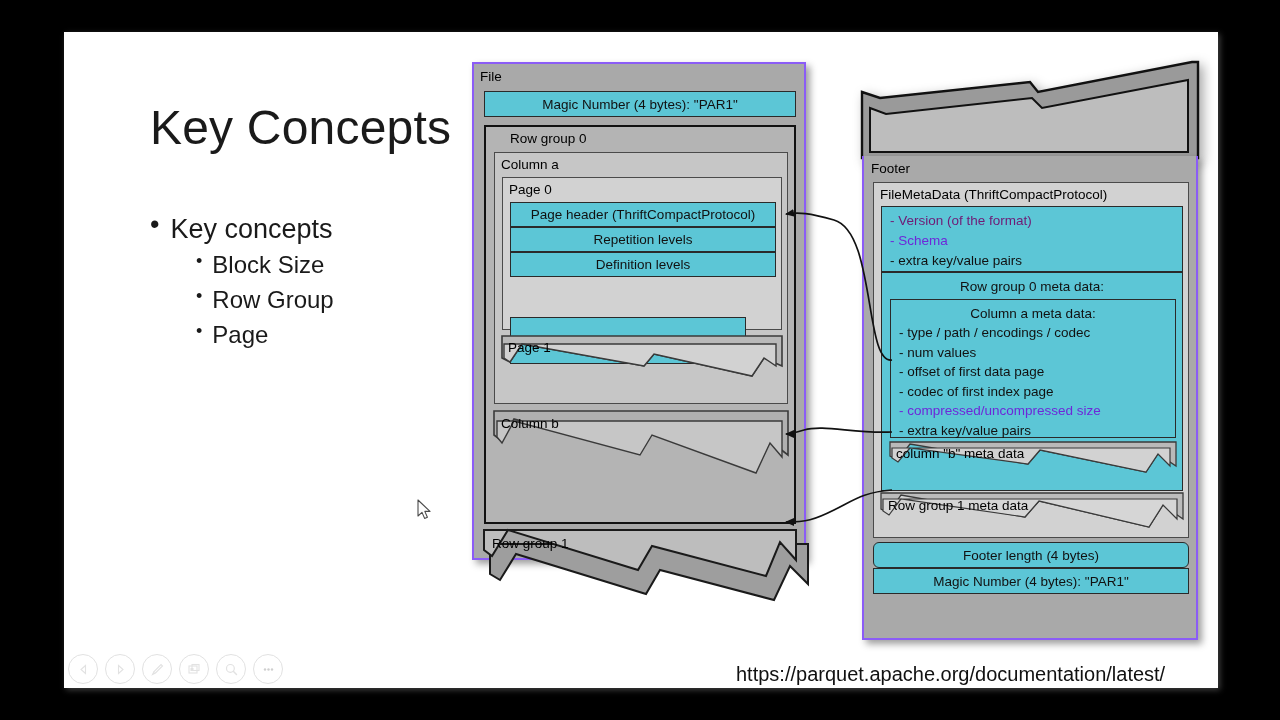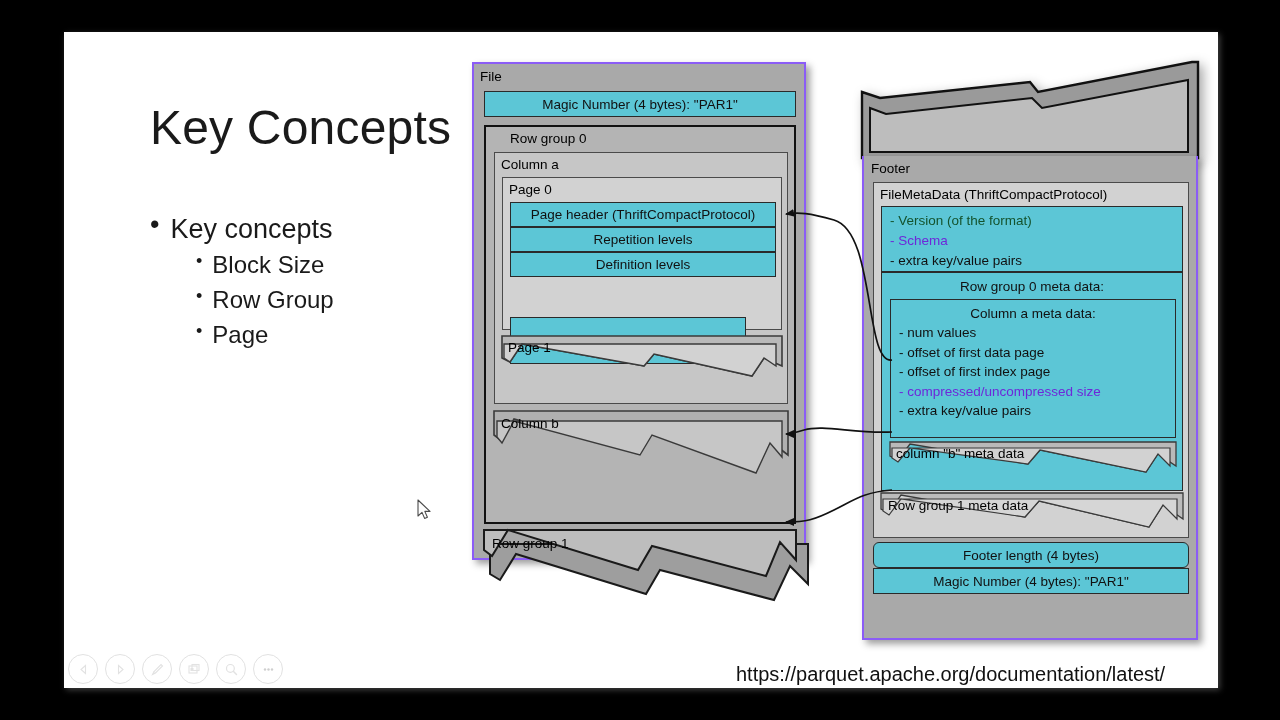--- a/index.html
+++ b/index.html
@@ -150,34 +150,35 @@
       </svg>
 
       <div class="dgm g-file shadow" style="left:0px;top:94px;width:336px;height:484px;border-top:none;">
 
         <div class="lbl" style="left:7px;top:5px;">Footer</div>
 
         <div class="dgm g-page" style="left:9px;top:26px;width:316px;height:356px;">
           <div class="lbl" style="left:6px;top:4px;">FileMetaData (ThriftCompactProtocol)</div>
 
           <div class="dgm cyan" style="left:7px;top:23px;width:302px;height:66px;padding:4px 0 0 8px;">
-            <div style="font-size:13.5px;line-height:1.48;color:#14532d;">- Version (of the format)</div>
+            <div style="font-size:13.5px;line-height:1.48;color:#701a75;">- Version (of the format)</div>
             <div style="font-size:13.5px;line-height:1.48;color:#6d28d9;">- Schema</div>
             <div style="font-size:13.5px;line-height:1.48;color:#111;">- extra key/value pairs</div>
           </div>
 
           <div class="dgm cyan" style="left:7px;top:89px;width:302px;height:219px;">
             <div class="ctr" style="width:100%;height:26px;">Row group 0 meta data:</div>
 
             <div class="dgm cyan" style="left:8px;top:26px;width:286px;height:139px;padding-top:3px;">
               <div class="ctr" style="width:100%;height:20px;">Column a meta data:</div>
               <div style="padding-left:8px;">
+                <div style="font-size:13.5px;line-height:1.45;color:#111;">- type / path / encodings /  codec</div>
                 <div style="font-size:13.5px;line-height:1.45;color:#111;">- num values</div>
                 <div style="font-size:13.5px;line-height:1.45;color:#111;">- offset of first data page</div>
-                <div style="font-size:13.5px;line-height:1.45;color:#111;">- offset of first index page</div>
+                <div style="font-size:13.5px;line-height:1.45;color:#111;">- codec of first index page</div>
                 <div style="font-size:13.5px;line-height:1.45;color:#6d28d9;">- compressed/uncompressed size</div>
                 <div style="font-size:13.5px;line-height:1.45;color:#111;">- extra key/value pairs</div>
               </div>
             </div>
 
             <div class="dgm" style="left:8px;top:169px;width:286px;height:46px;">
               <svg class="torn" width="286" height="46" viewBox="0 0 286 46">
                 <polygon points="0,0 286,0 286,24 268,12 256,30 150,8 138,22 20,2 8,18 0,14" fill="#b9b9b9" stroke="#3a3a3a" stroke-width="1.3"></polygon>
                 <polygon points="2,0 280,0 280,18 268,6 256,24 150,2 138,16 20,0 8,14 2,10" fill="#d2d2d2" stroke="#3a3a3a" stroke-width="1.2" transform="translate(0,6)"></polygon>
               </svg>

